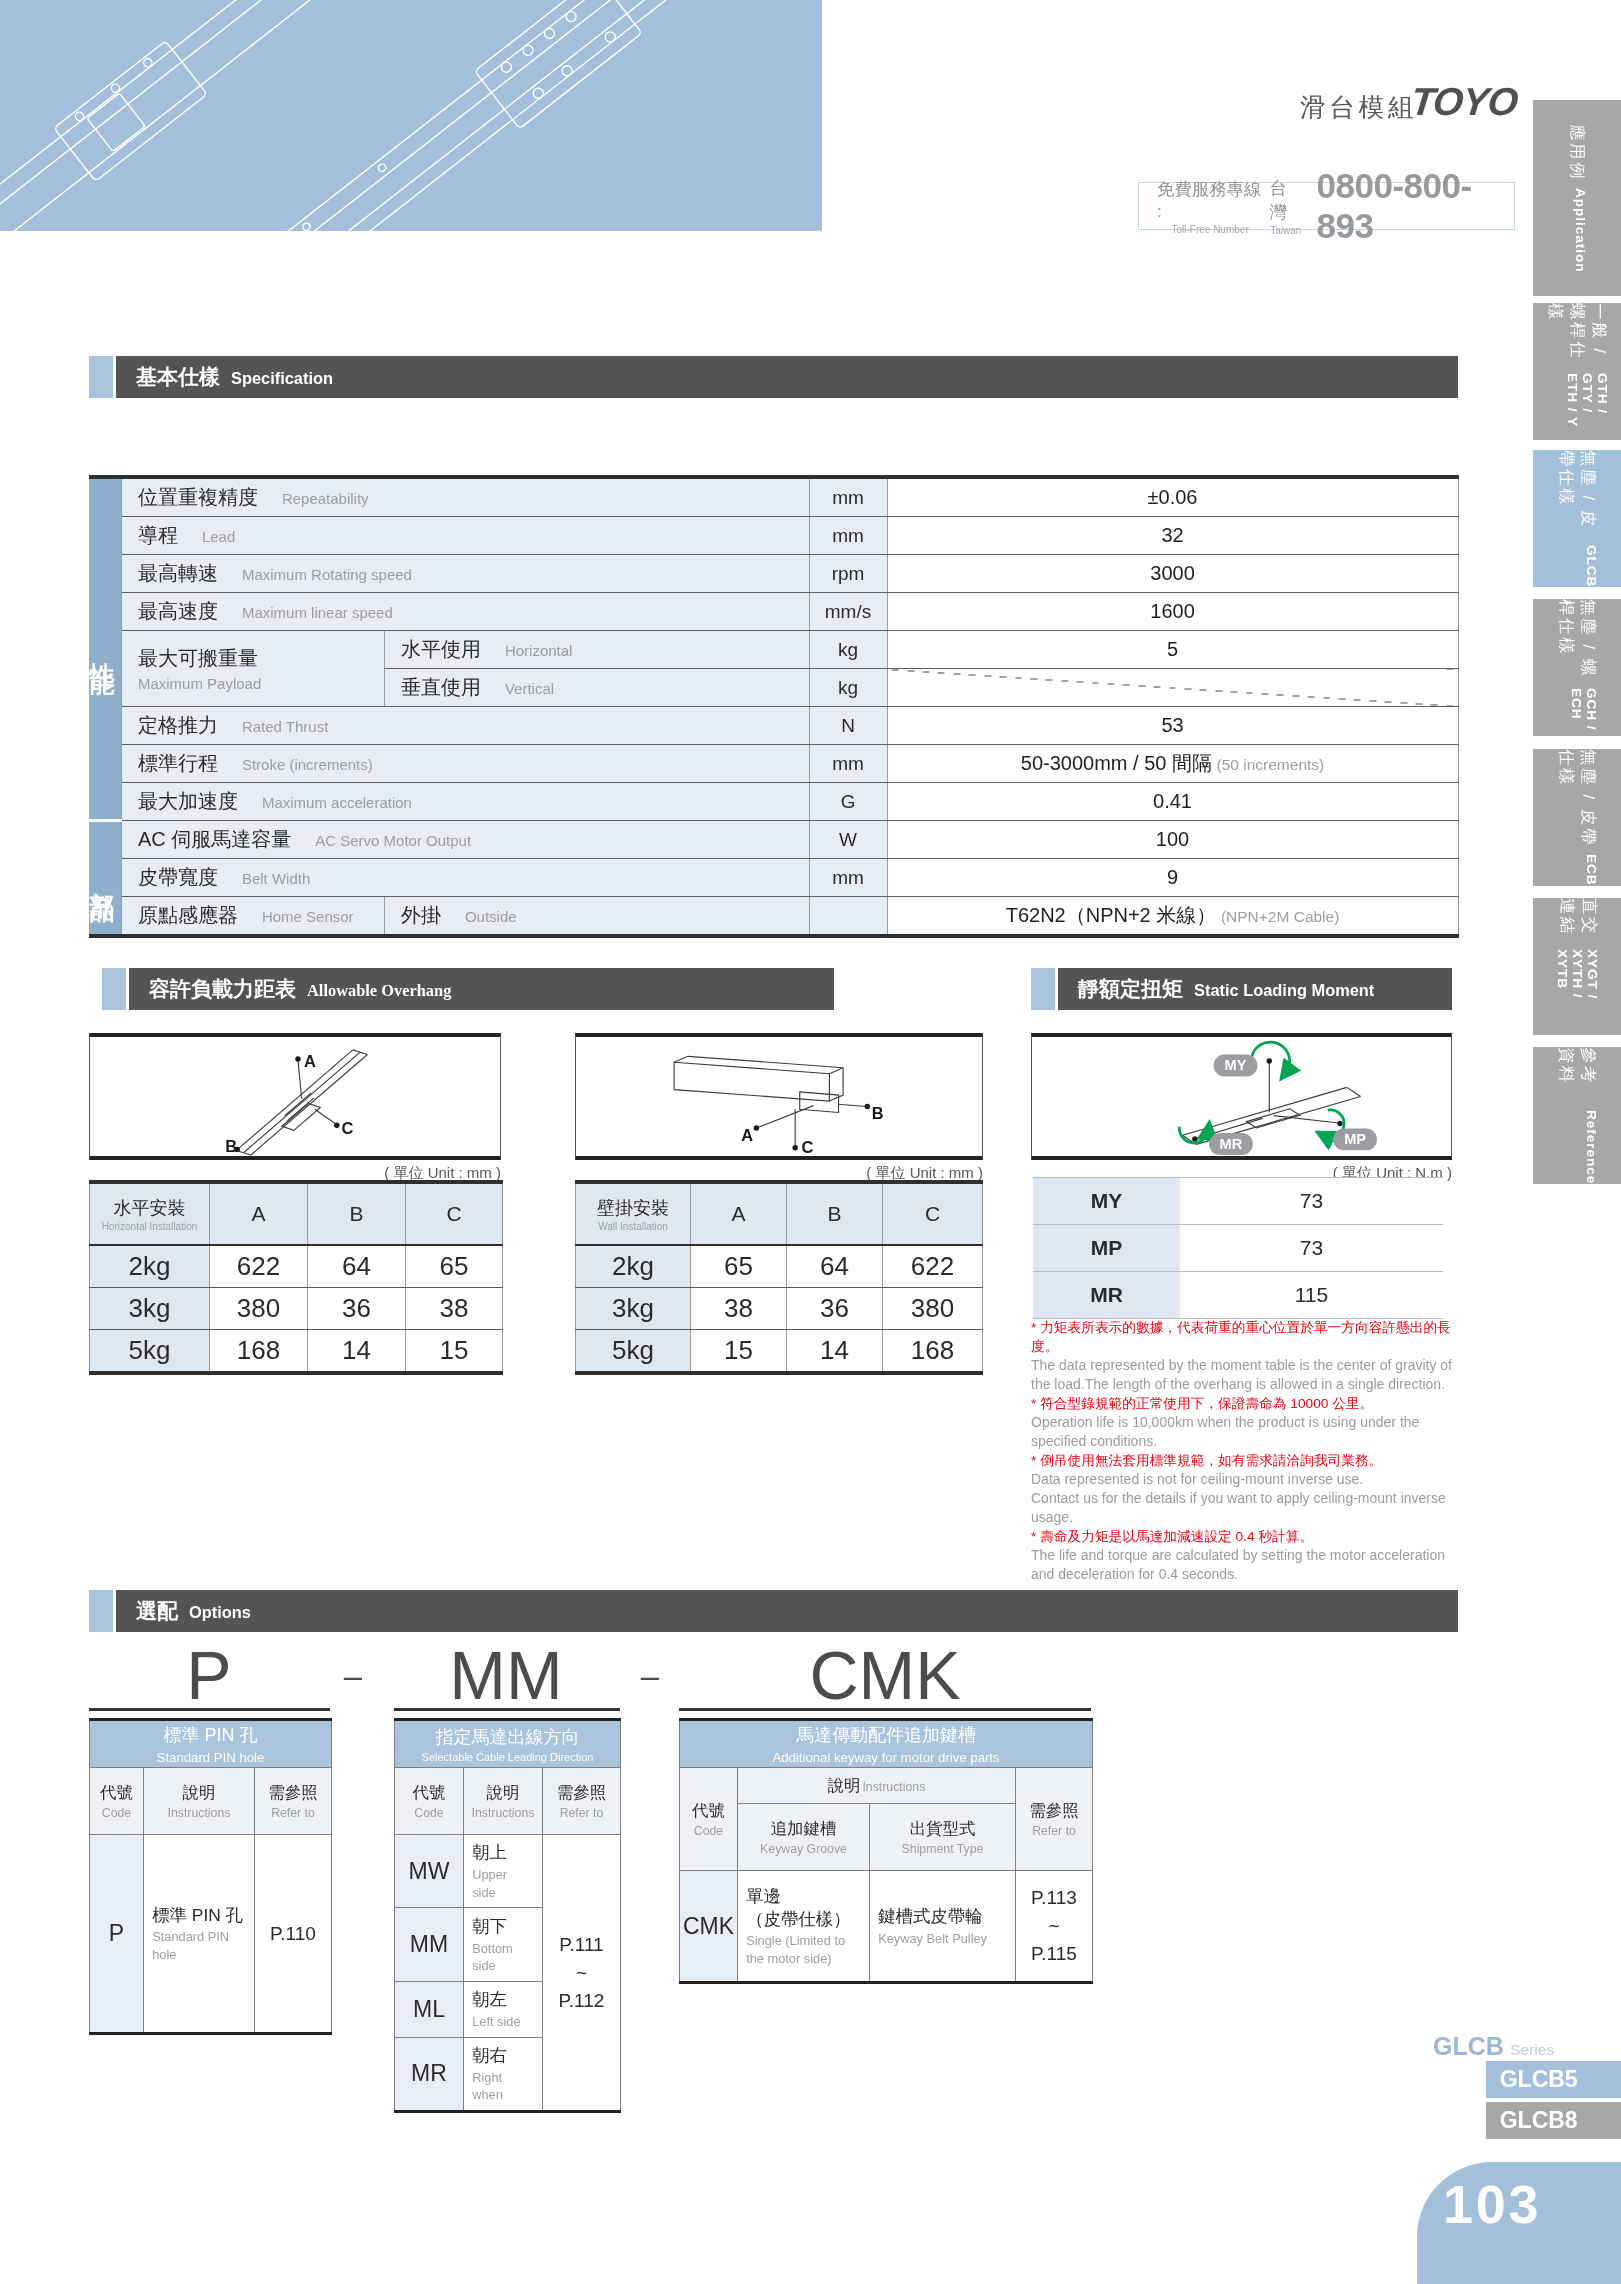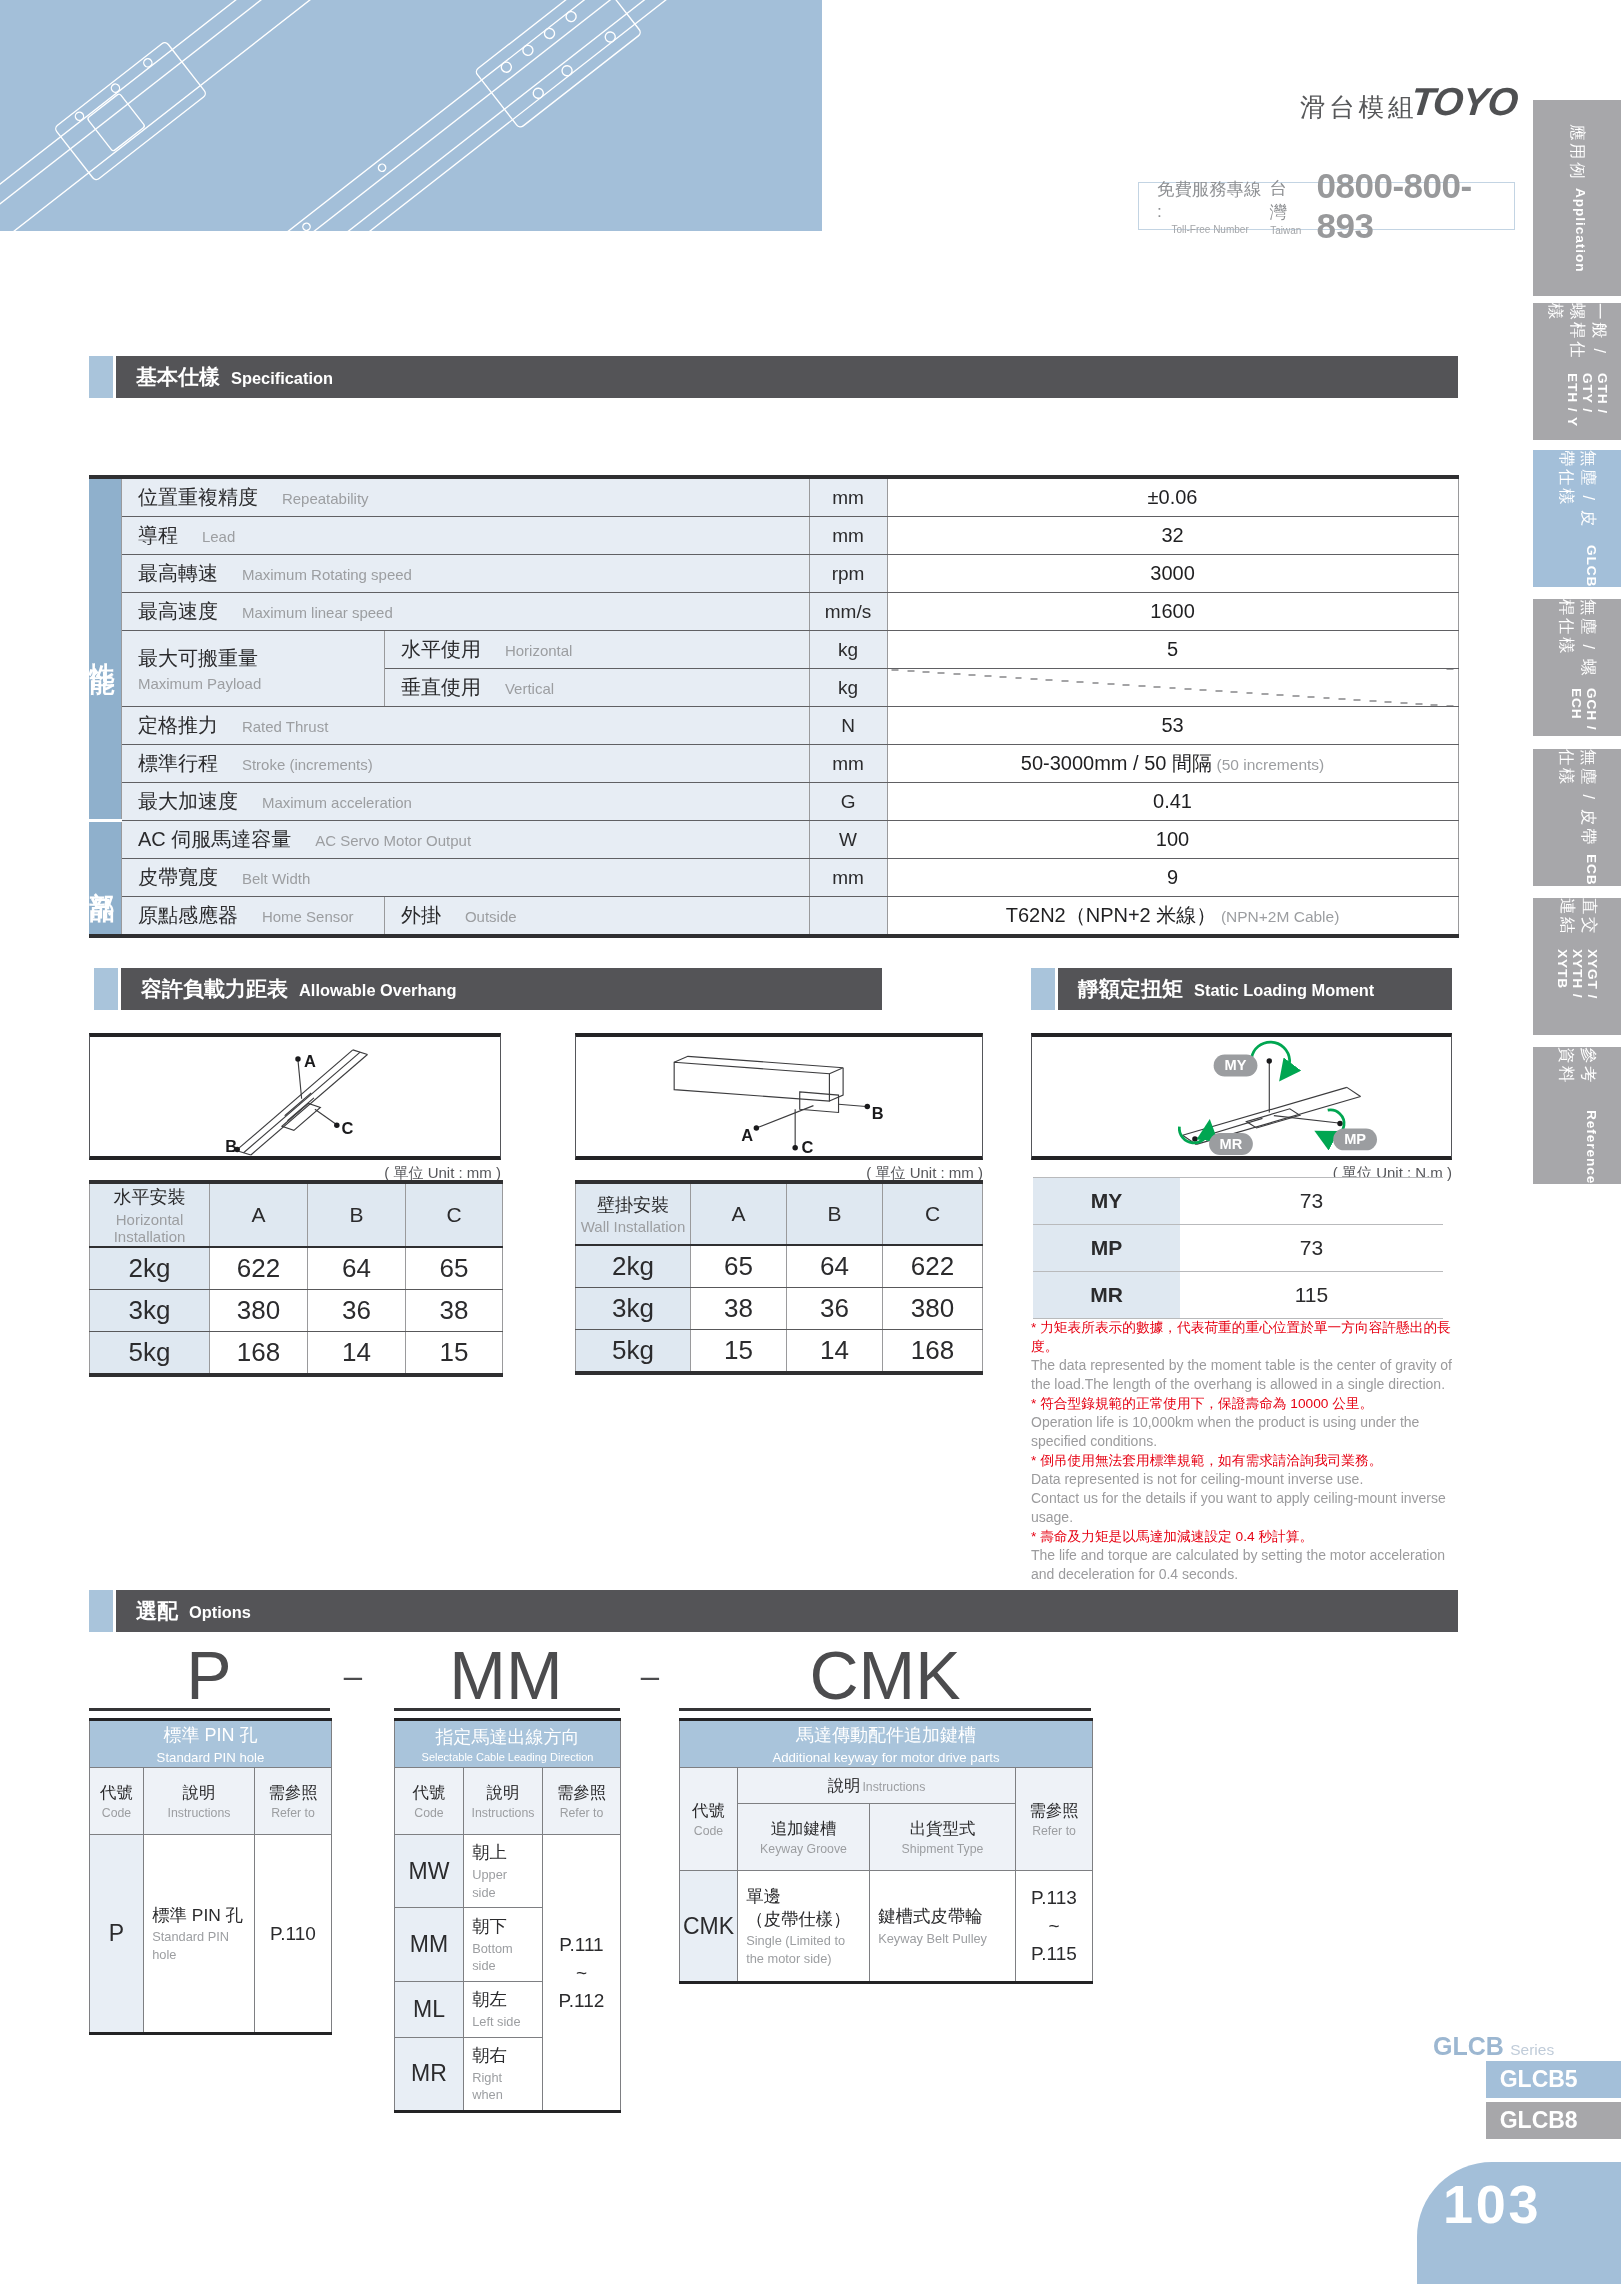--- a/index.html
+++ b/index.html
@@ -57,21 +57,21 @@
         border-top:4.1px solid #232325;border-bottom:4.1px solid #232325;box-sizing:border-box;}
   .ucap{position:absolute;top:1164px;font-size:15px;color:#55565a;}
   
   .otable{position:absolute;top:1180px;border-top:4.1px solid #2f2f31;border-bottom:4.1px solid #2f2f31;}
   .otable td{border:0.9px solid #9a9a9c;border-top:1.4px solid #58585a;border-bottom:1.4px solid #58585a;text-align:center;}
   .otable tr.ohead td{height:58px;background:#dfe8f1;border-bottom:2.7px solid #2f2f31;}
   .otable td.abc{font-size:21px;color:#2b2b2d;}
   .otable tr.odata td{height:39px;background:#fff;font-size:26px;}
   .otable tr.odata td.loadc{background:#dfe8f1;}
   .oh-zh{font-size:18px;color:#2b2b2d;display:block;}
-  .oh-en{font-size:15px;color:#9c9ea1;display:block;margin-top:1.8px;}
+  .oh-en{font-size:10px;color:#9c9ea1;display:block;margin-top:1.8px;}
   .stable{position:absolute;left:1033px;top:1177px;width:410px;border-top:1.4px solid #8e8e90;border-bottom:1.4px solid #8e8e90;}
   .stable td{height:44px;border-top:0.9px solid #b9babc;border-bottom:0.9px solid #b9babc;text-align:center;font-size:21px;}
   .stable td.mkey{background:#dfe8f1;font-weight:700;width:145px;}
   .stable td.mval{background:#fff;}
   
   .notes{position:absolute;left:1031px;top:1318px;width:429px;}
   .notes div{line-height:19px;}
   .n-red{color:#e60012;font-size:13.7px;}
   .n-gray{color:#9b9b9d;font-size:14px;}
   
@@ -353,21 +353,21 @@
               <span class="zh-l">外掛</span>
               <span class="en-l">Outside</span>
             </span>
           </td>
       <td class="unit"></td>
       <td class="val"><span>T62N2（NPN+2 米線）</span><span class="sfx">(NPN+2M Cable)</span></td>
     </tr>
   </tbody>
     </table>
 
-  <div class="sec-title" style="left:94px;top:968px;width:788px;">
+  <div class="sec-title" style="left:102px;top:968px;width:732px;font-family:Liberation Serif, serif;">
     <div class="accent"></div>
     <div class="bar">
         <span class="t-zh">容許負載力距表</span>
         <span class="t-en">Allowable Overhang</span>
       </div>
   </div>
   <div class="sec-title" style="left:1031px;top:968px;width:421px;">
     <div class="accent"></div>
     <div class="bar">
         <span class="t-zh">靜額定扭矩</span>

